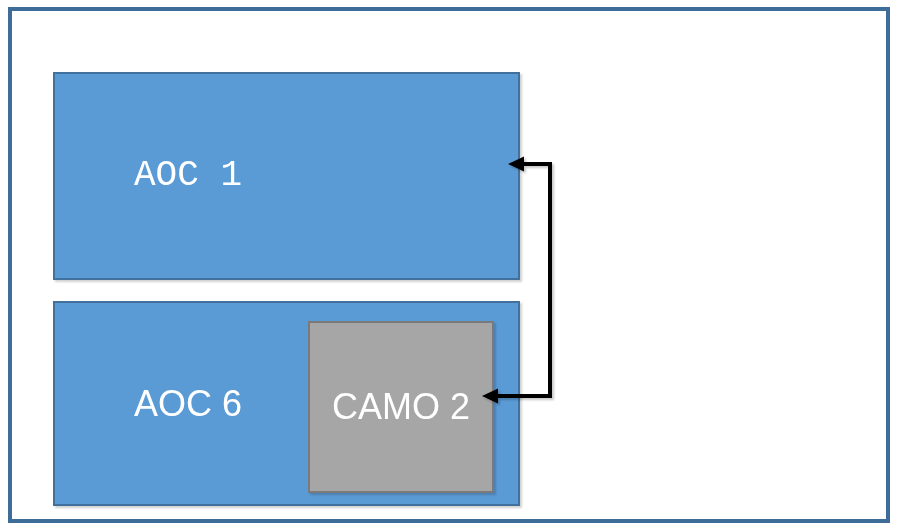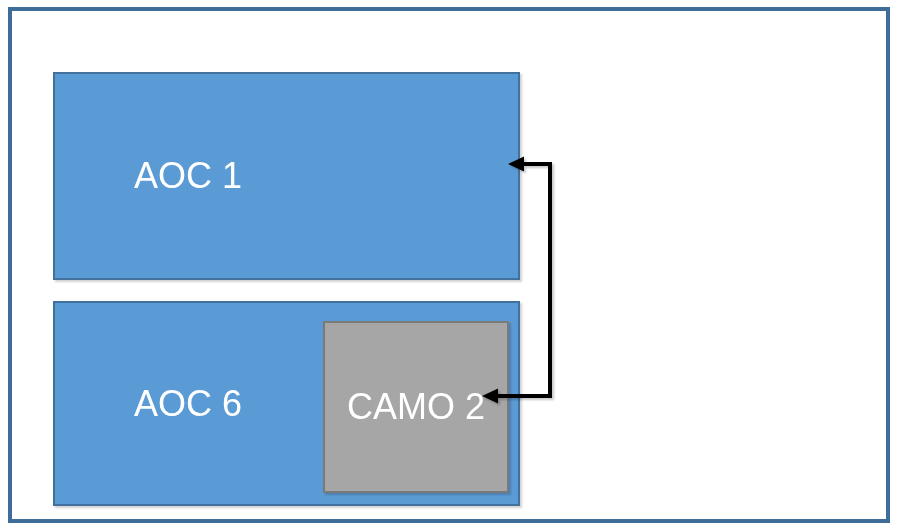--- a/index.html
+++ b/index.html
@@ -37,36 +37,36 @@
   .box.gray {
     background: var(--gray-fill, #A6A6A6);
     border: 2px solid var(--gray-border, #7A7A7A);
     box-shadow: 2px 2px 2px rgba(0,0,0,0.18);
   }
   .box-aoc1 {
     left: 41px;
     top: 61px;
     width: 467px;
     height: 208px;
+    font-family: Liberation Mono, monospace;
   }
   .box-aoc2 {
     left: 41px;
     top: 290px;
     width: 467px;
     height: 205px;
   }
   .box-camo2 {
     left: 253px;
     top: 18px;
     width: 186px;
     height: 172px;
     display: flex;
     align-items: center;
     justify-content: center;
-    margin-left: 15px;
   }
   .shape-label {
     color: var(--label-text, #FFFFFF);
     font-size: 36px;
     font-weight: 400;
     line-height: 1;
     white-space: nowrap;
     user-select: none;
   }
   .aoc-label {

